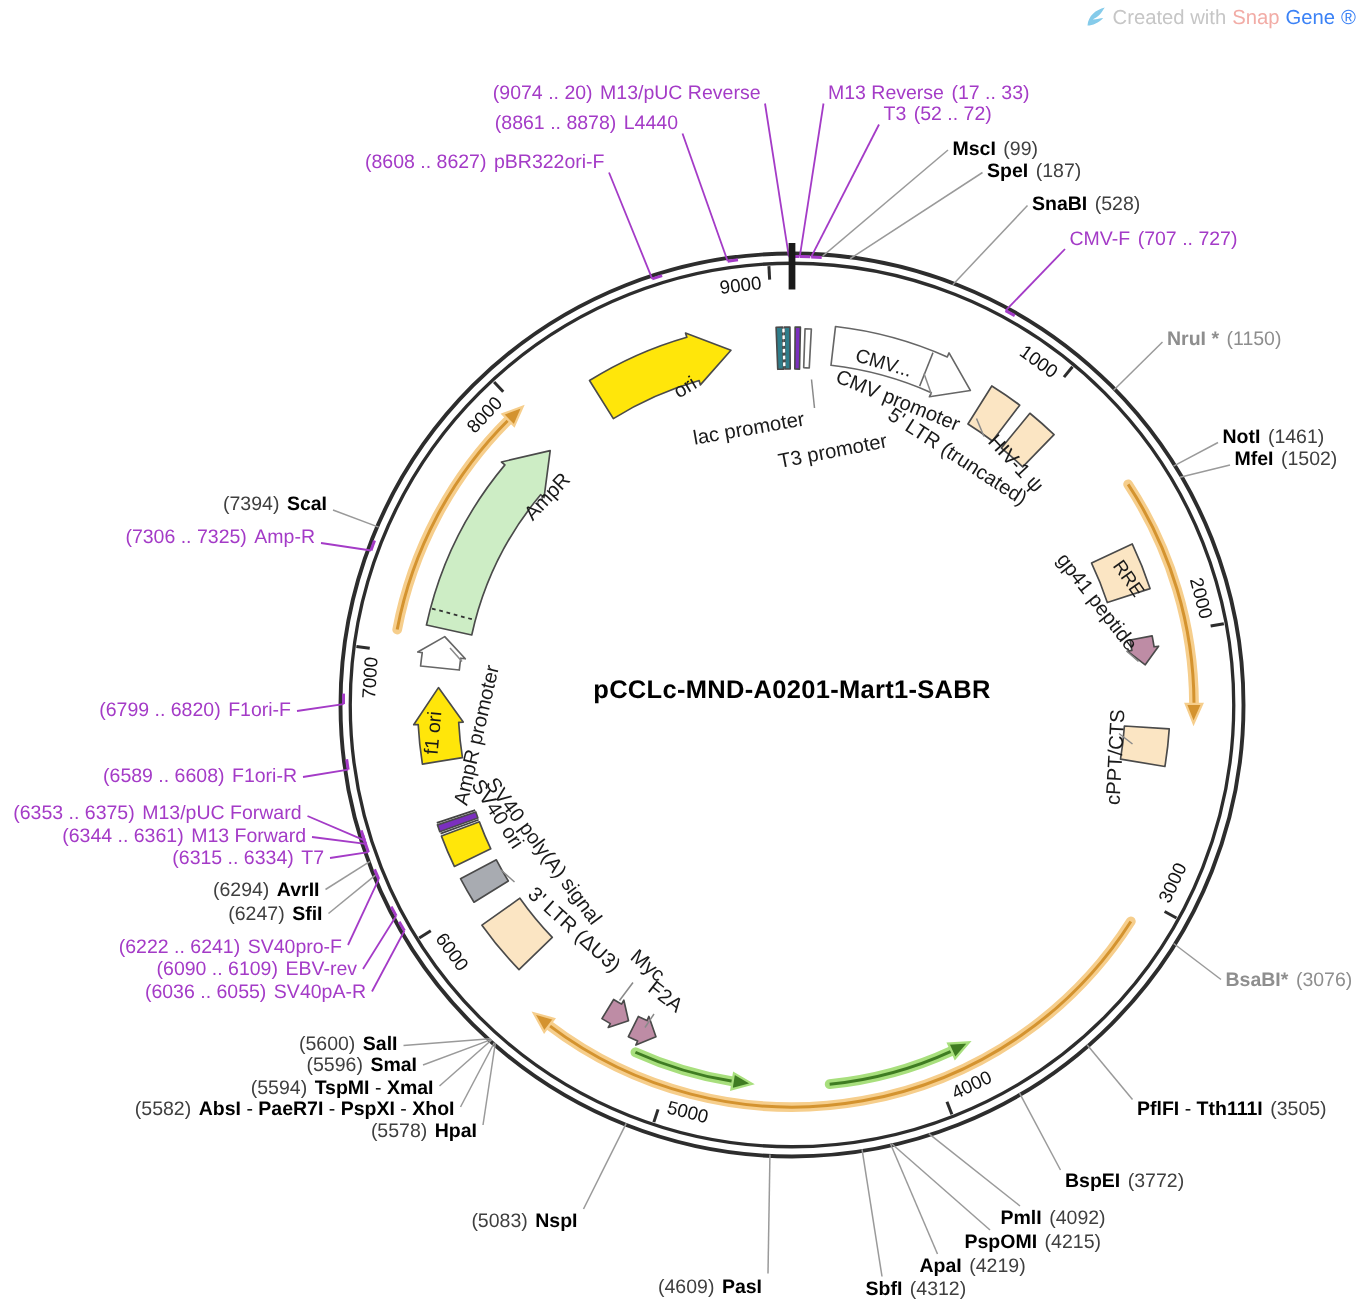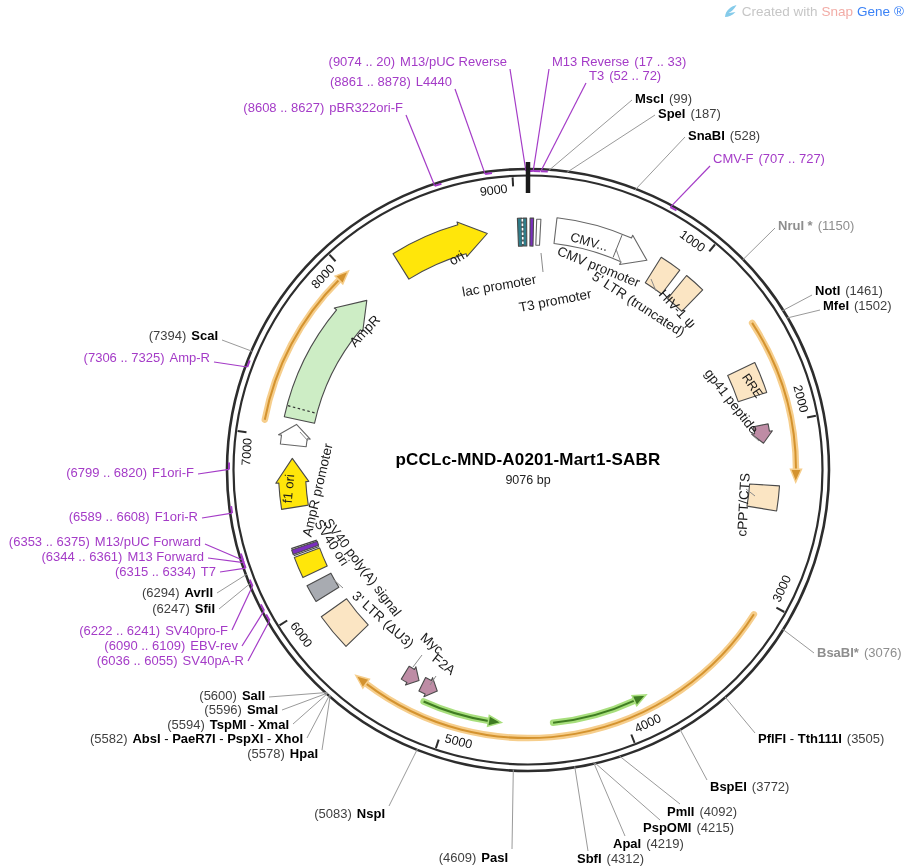--- a/index.html
+++ b/index.html
@@ -343,15 +343,14 @@
       <path d="M3 13 C3.5 6.5 8.5 2.5 14.5 1 C12 5 10.5 7 6.5 9 C9.5 9 11.5 8 13.5 8 C10.5 11.3 6.5 13 3 13 Z" fill="#85CBEA"></path>
     </svg>
     <span>Created with </span>
       <span class="brand-a">Snap</span>
       <span class="brand-b">Gene</span>
       <span class="brand-b">®</span>
   </div>
 
   <div class="center-title">
     <div class="t1">pCCLc-MND-A0201-Mart1-SABR</div>
-    <div class="t2">9076 bp</div>
   </div>
 </div>
 
 </body></html>

